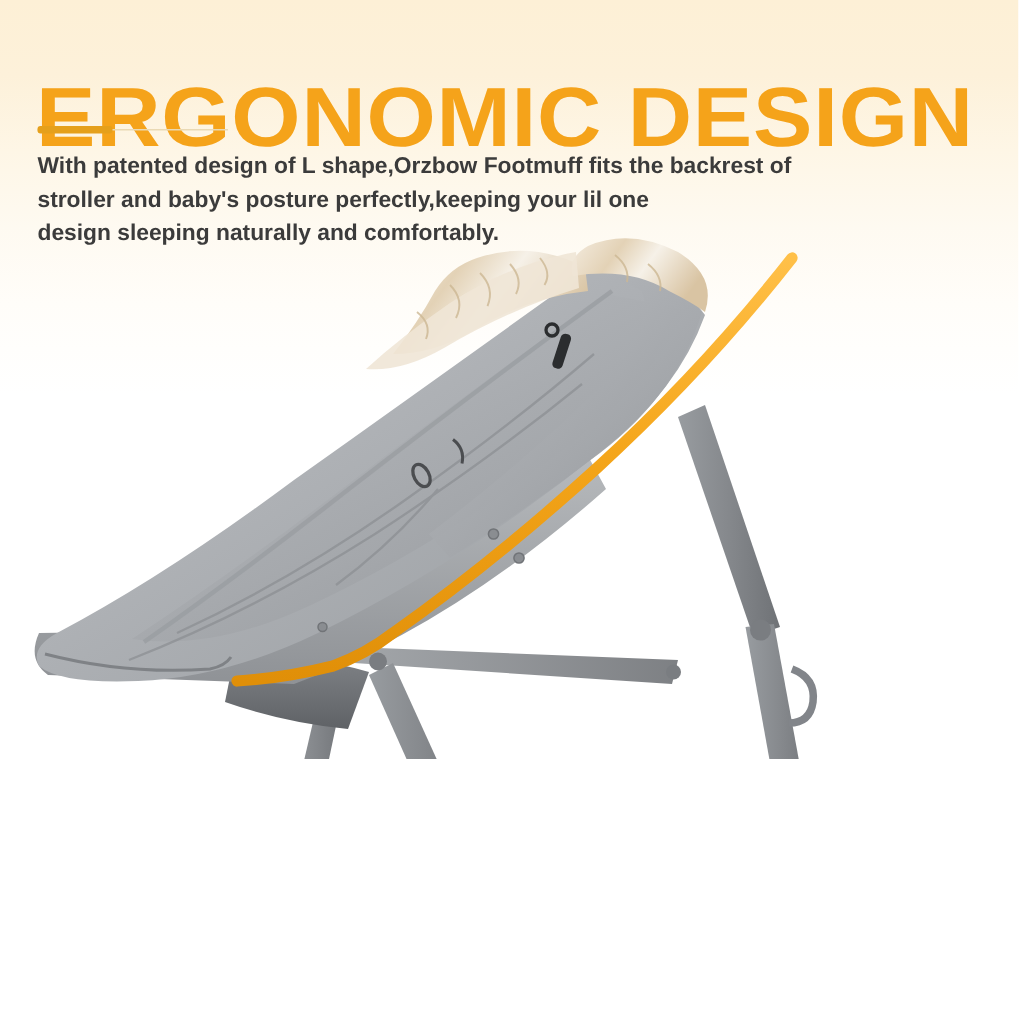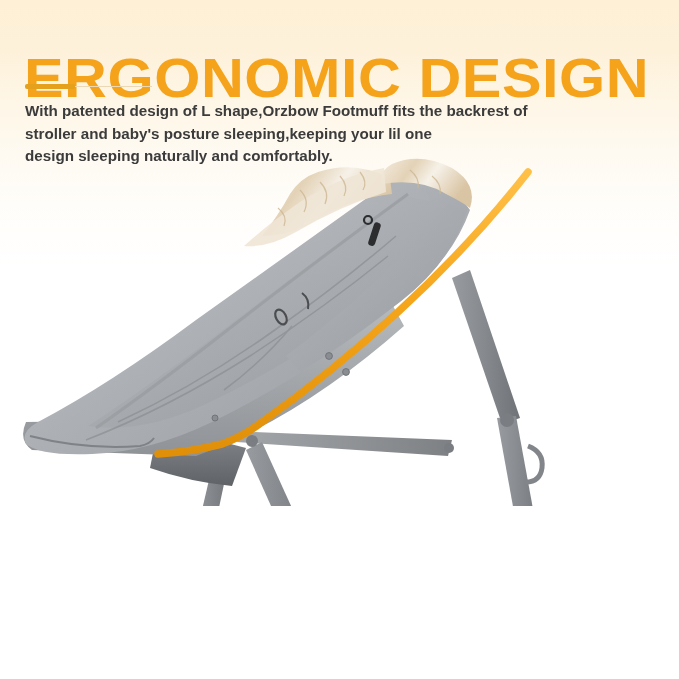--- a/index.html
+++ b/index.html
@@ -90,21 +90,21 @@
 
   <h1 id="title">ERGONOMIC DESIGN</h1>
 
   <div id="divider">
     <span class="thin"></span>
     <span class="thick"></span>
   </div>
 
   <div id="body-copy">
     <div>With patented design of L shape,Orzbow Footmuff fits the backrest of</div>
-    <div>stroller and baby's posture sleeping,keeping your lil one</div>
+    <div>stroller and baby's posture perfectly,keeping your lil one</div>
     <div>design sleeping naturally and comfortably.</div>
   </div>
 
   <div id="photo">
     <svg width="679" height="529" viewBox="0 0 679 529" xmlns="http://www.w3.org/2000/svg">
       <defs>
         <linearGradient id="gMuffTop" x1="0" y1="0" x2="1" y2="1">
           <stop offset="0%" stop-color="#c3c6c9"></stop>
           <stop offset="45%" stop-color="#aeb1b5"></stop>
           <stop offset="100%" stop-color="#989ca0"></stop>

